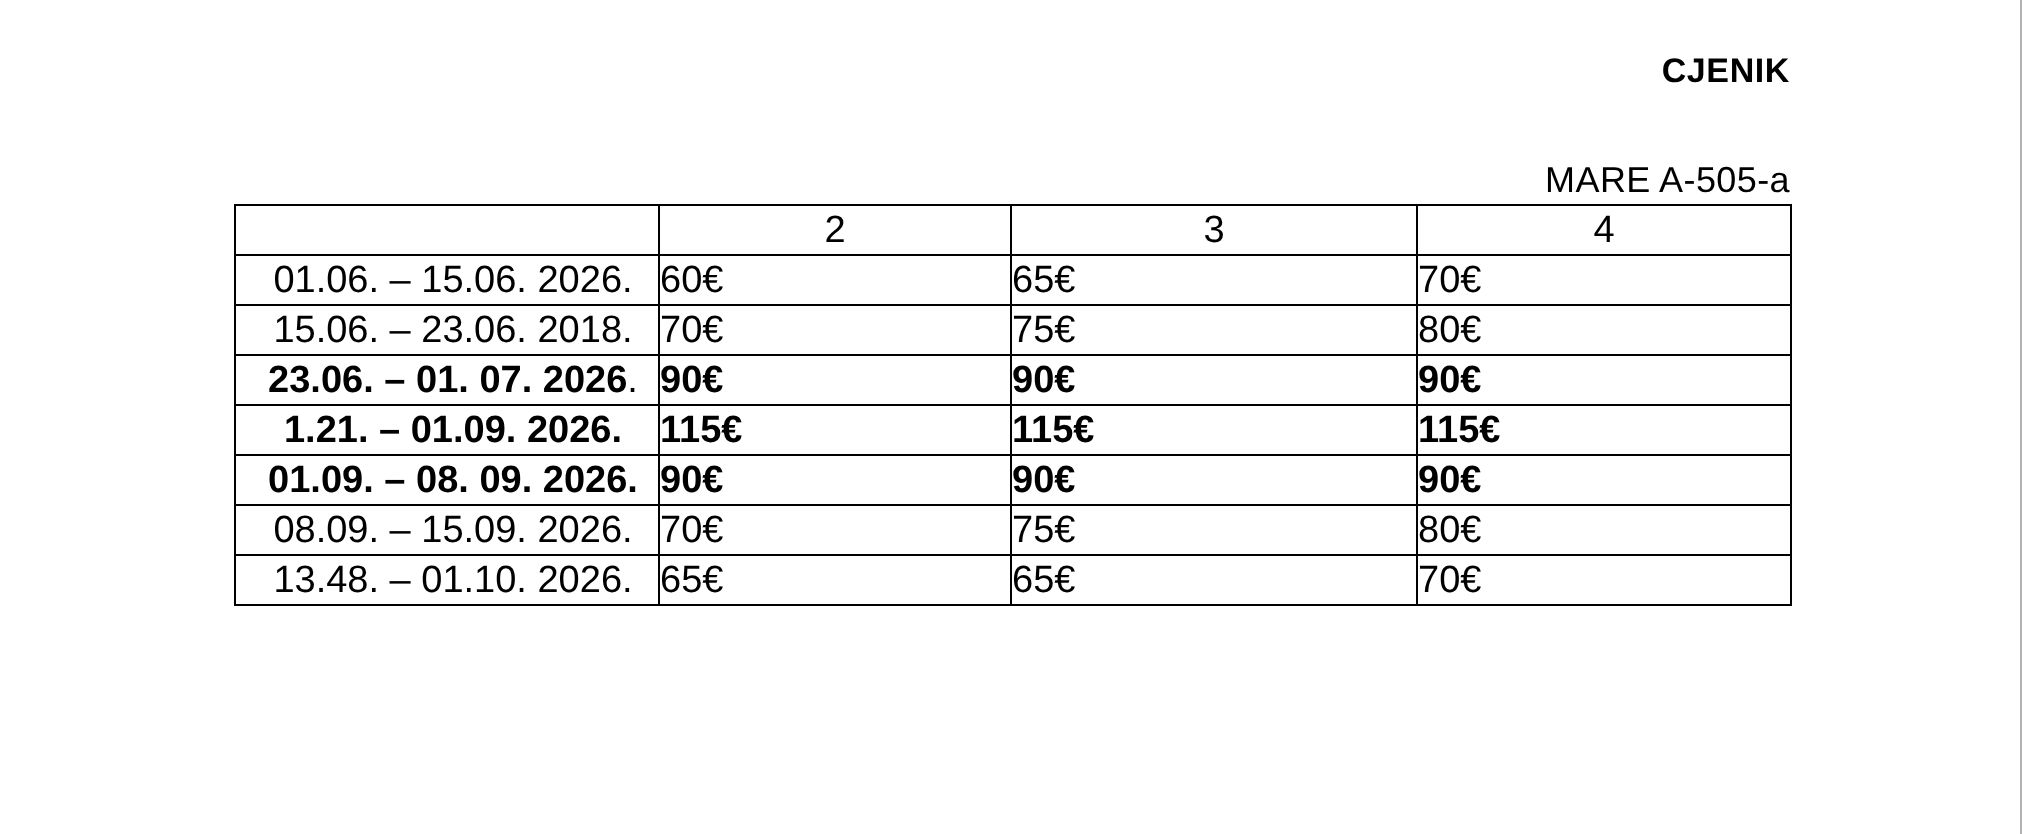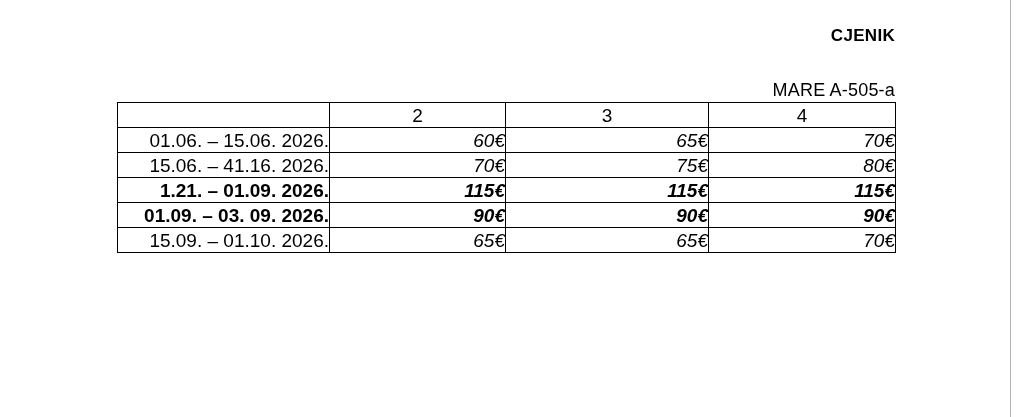--- a/index.html
+++ b/index.html
@@ -53,26 +53,25 @@
     font-weight: 400;
     line-height: 1;
     vertical-align: middle;
     white-space: nowrap;
     overflow: hidden;
   }
   .price-table th {
     text-align: center;
   }
   .price-table td.period-cell {
-    text-align: right;
+    text-align: center;
     padding-left: 6px;
   }
   .price-table td.price-cell {
-    text-align: right;
-    font-style: italic;
+    text-align: left;
   }
   .price-table tr.bold td {
     font-weight: 700;
   }
   .period-suffix {
     font-weight: 400;
   }
   .page-edge-line {
     position: absolute;
     left: 1010px;
@@ -102,39 +101,51 @@
       <th>3</th>
       <th>4</th>
     </tr>
     <tr>
       <td class="period-cell"><span>01.06. – 15.06. 2026.</span></td>
       <td class="price-cell">60€</td>
       <td class="price-cell">65€</td>
       <td class="price-cell">70€</td>
     </tr>
     <tr>
-      <td class="period-cell"><span>15.06. – 41.16. 2026.</span></td>
+      <td class="period-cell"><span>15.06. – 23.06. 2018.</span></td>
       <td class="price-cell">70€</td>
       <td class="price-cell">75€</td>
       <td class="price-cell">80€</td>
+    </tr>
+    <tr class="bold">
+      <td class="period-cell"><span>23.06. – 01. 07. 2026</span><span class="period-suffix">.</span></td>
+      <td class="price-cell">90€</td>
+      <td class="price-cell">90€</td>
+      <td class="price-cell">90€</td>
     </tr>
     <tr class="bold">
       <td class="period-cell"><span>1.21. – 01.09. 2026.</span></td>
       <td class="price-cell">115€</td>
       <td class="price-cell">115€</td>
       <td class="price-cell">115€</td>
     </tr>
     <tr class="bold">
-      <td class="period-cell"><span>01.09. – 03. 09. 2026.</span></td>
+      <td class="period-cell"><span>01.09. – 08. 09. 2026.</span></td>
       <td class="price-cell">90€</td>
       <td class="price-cell">90€</td>
       <td class="price-cell">90€</td>
     </tr>
     <tr>
-      <td class="period-cell"><span>15.09. – 01.10. 2026.</span></td>
+      <td class="period-cell"><span>08.09. – 15.09. 2026.</span></td>
+      <td class="price-cell">70€</td>
+      <td class="price-cell">75€</td>
+      <td class="price-cell">80€</td>
+    </tr>
+    <tr>
+      <td class="period-cell"><span>13.48. – 01.10. 2026.</span></td>
       <td class="price-cell">65€</td>
       <td class="price-cell">65€</td>
       <td class="price-cell">70€</td>
     </tr>
   </tbody>
 </table>
 
 <div class="page-edge-line"></div>
 
 </body></html>

